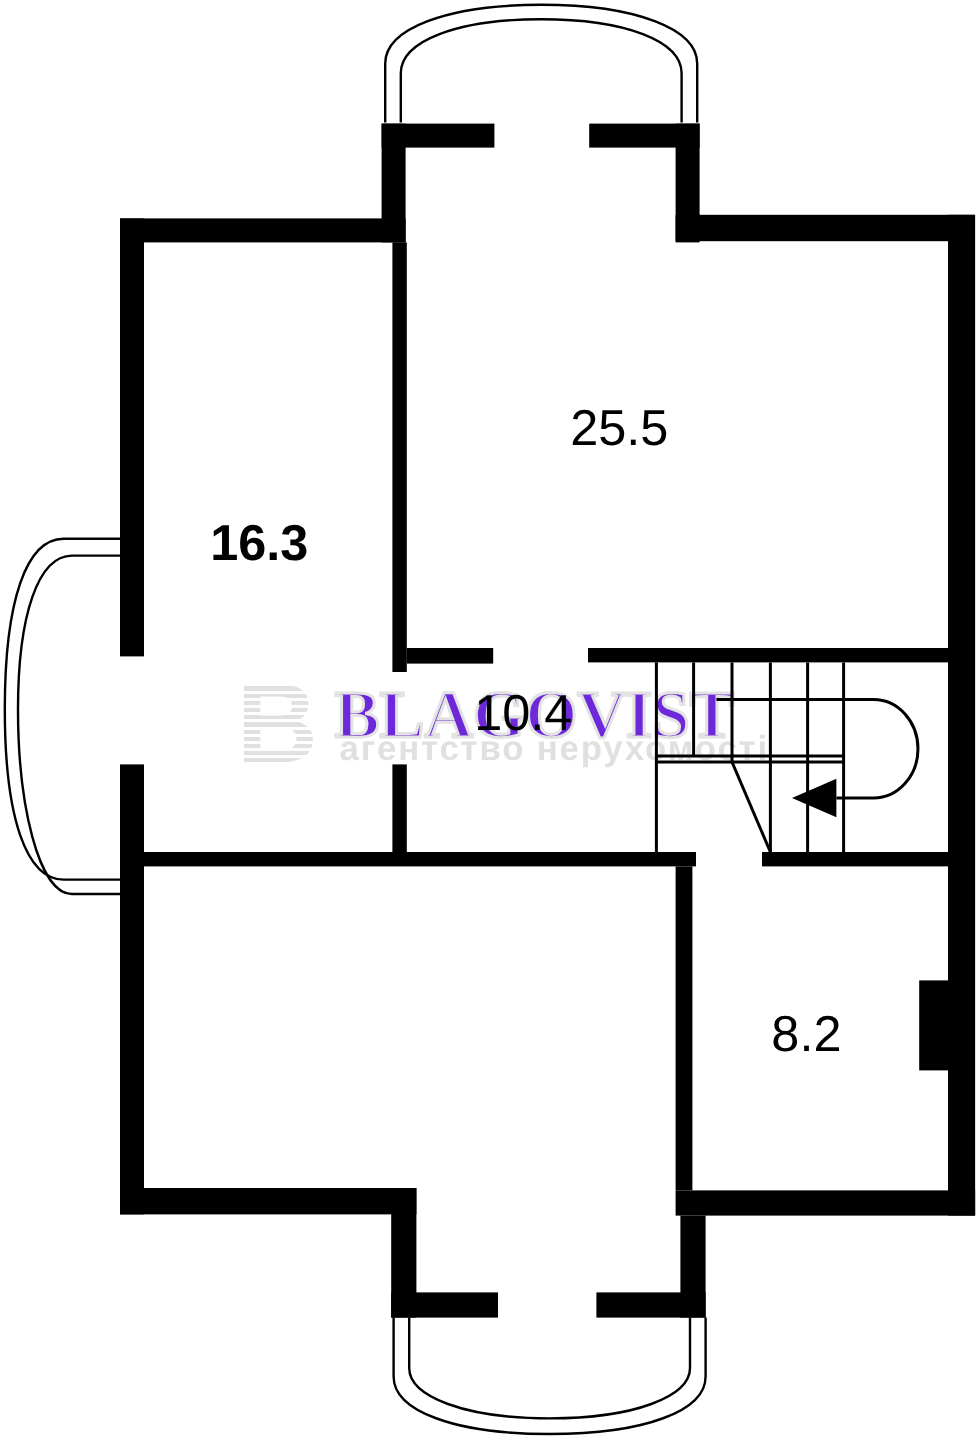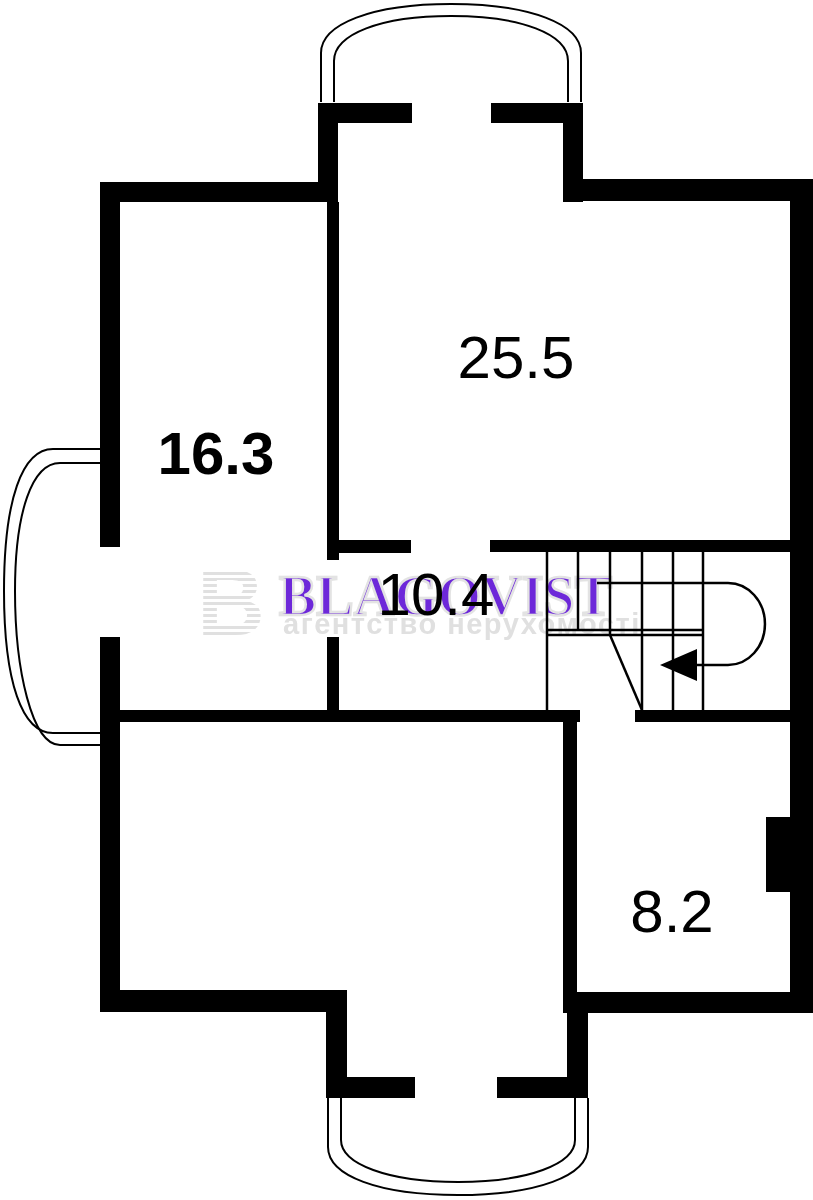--- a/index.html
+++ b/index.html
@@ -25,27 +25,27 @@
   .wm-tagline{
     position:absolute;left:283px;top:610px;
     font-family:"Liberation Sans",sans-serif;font-weight:bold;font-size:29px;line-height:1;
     color:#e0e0e0;letter-spacing:1.5px;white-space:nowrap;
   }
   
   #plan-svg{position:absolute;left:0;top:0;}
   
   .lbl{
     position:absolute;transform:translate(-50%,-50%);
-    font-family:"Liberation Sans",sans-serif;font-size:60px;color:#000;white-space:nowrap;
+    font-family:"Liberation Sans",sans-serif;font-size:42px;color:#000;white-space:nowrap;
   }
   .lbl-25{left:516px;top:357px;}
   .lbl-16{left:216px;top:453px;font-weight:bold;}
   .lbl-10{left:436px;top:594px;}
   .lbl-20{left:342px;top:878px;}
-  .lbl-8 {left:672px;top:911px;text-align:center;}
+  .lbl-8 {left:672px;top:862px;text-align:center;}
   .floor-lbl{
     position:absolute;left:123px;top:1039px;transform:translateY(-50%);
     font-family:"Liberation Sans",sans-serif;font-size:50px;color:#000;white-space:nowrap;
   }
 </style>
 </head>
 <body>
 
 <div id="stage">
 

